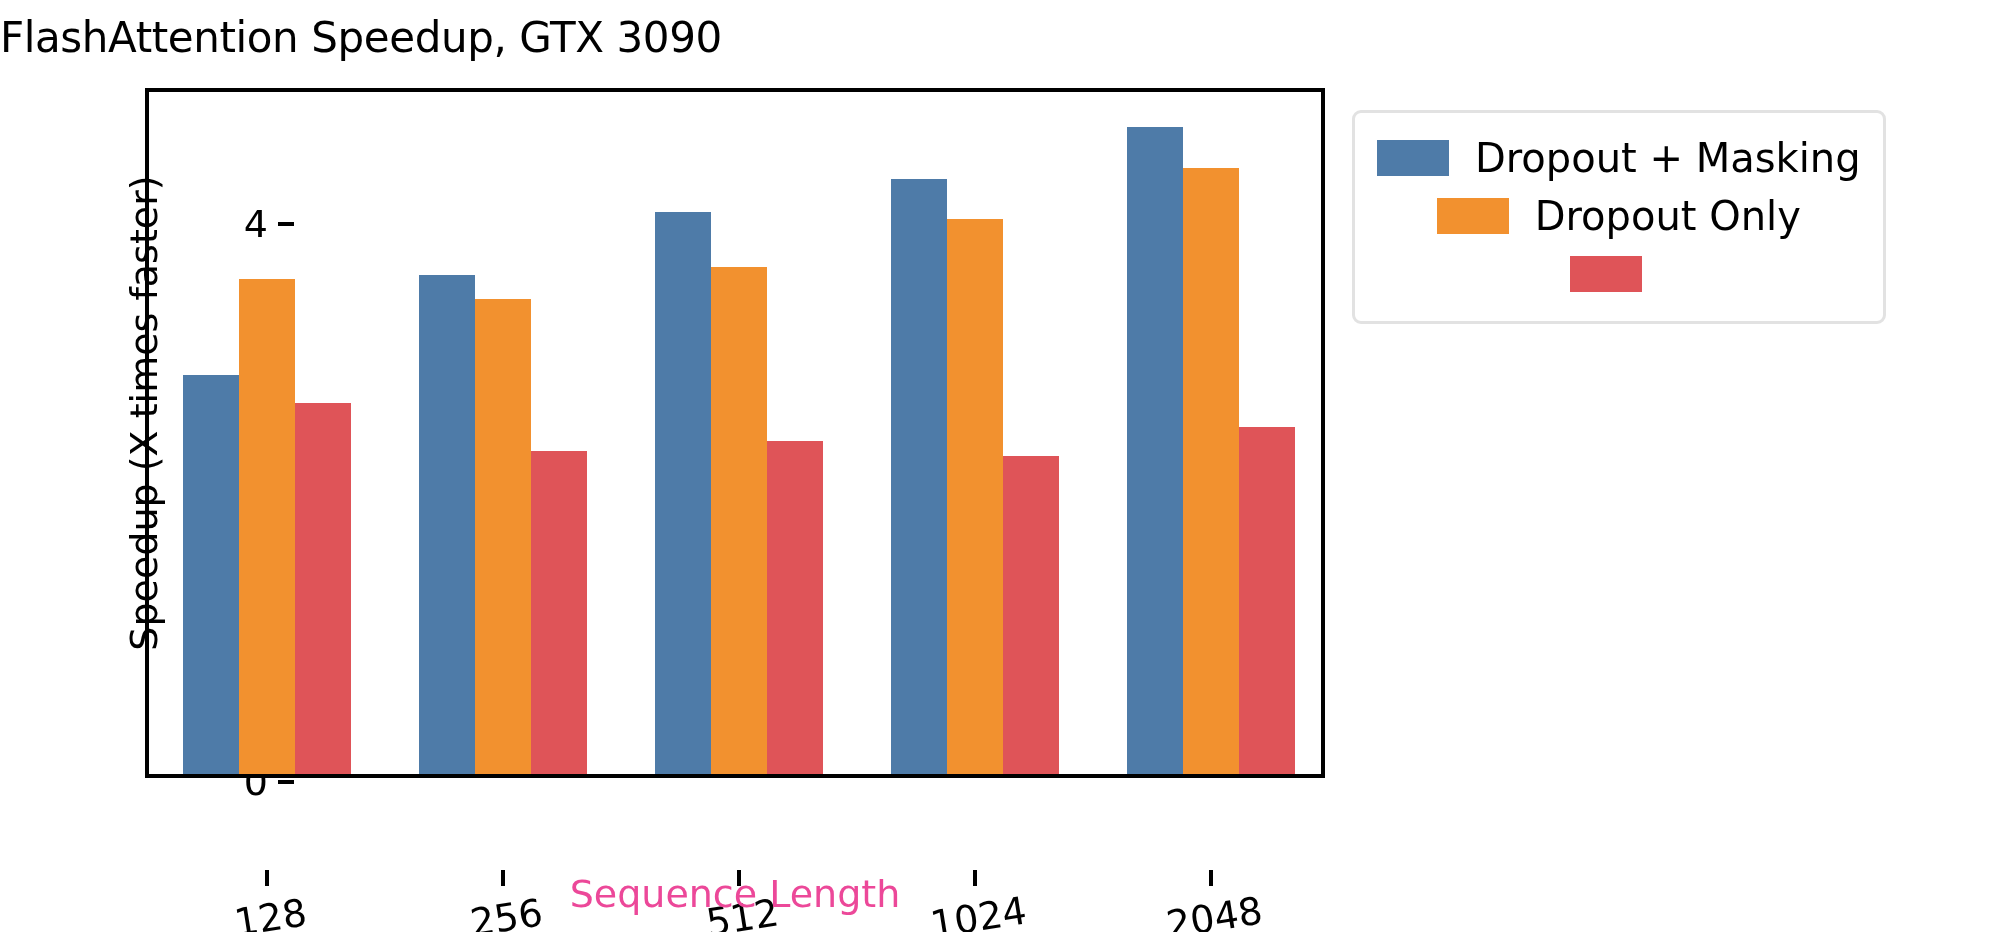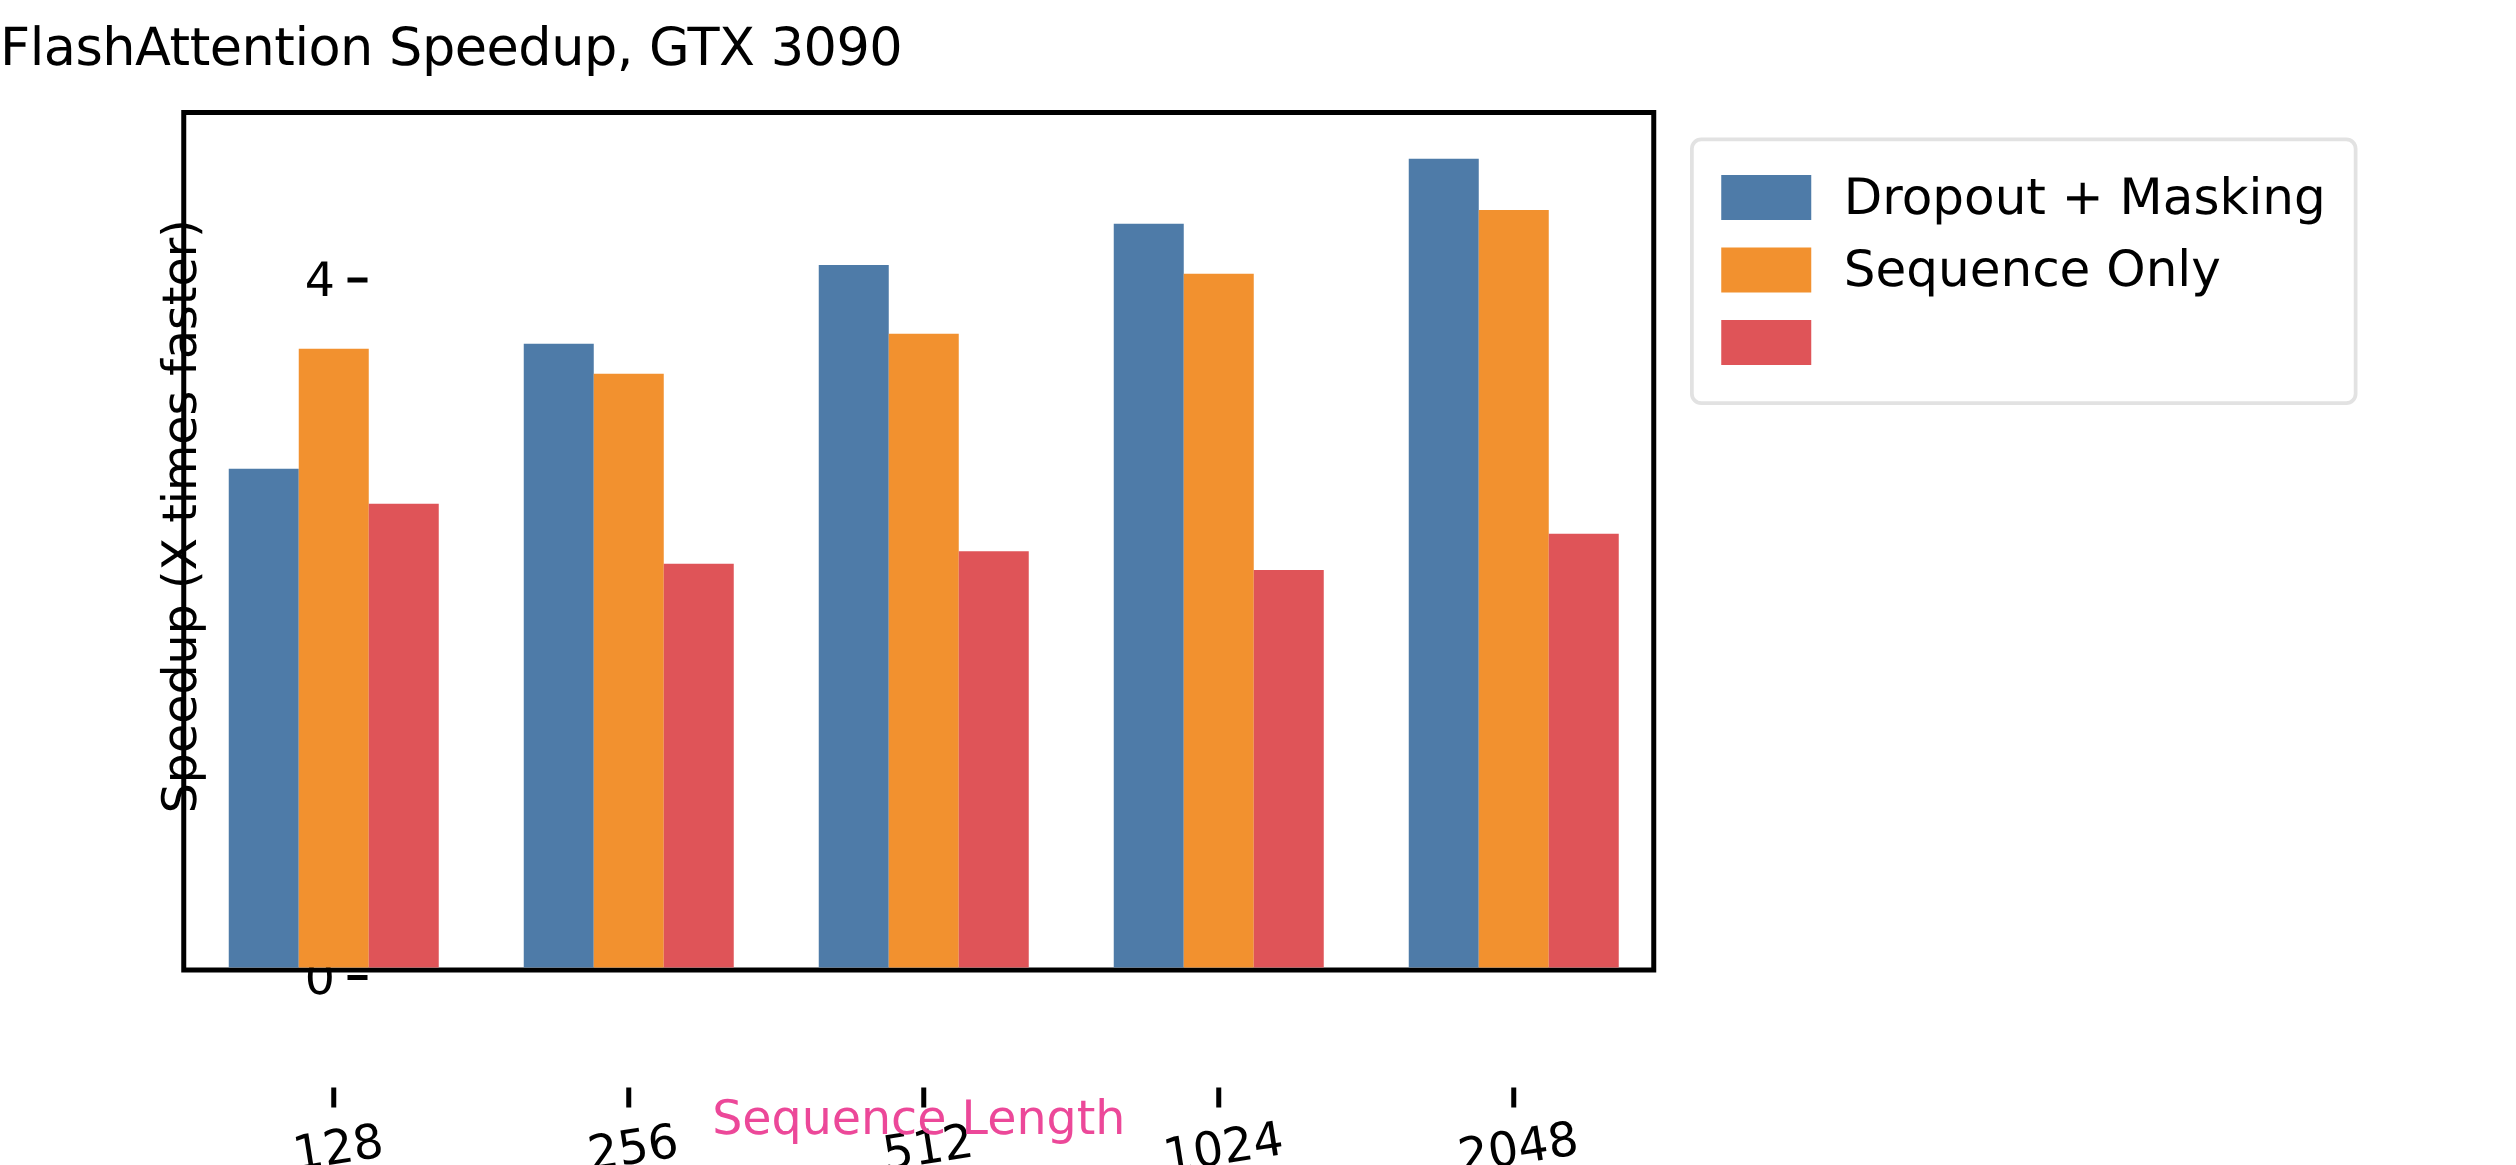--- a/index.html
+++ b/index.html
@@ -51,21 +51,21 @@
 
   
   .bar{position:absolute;bottom:0;}
 
   
   #legend{
     position:absolute;left:1352px;top:110px;
     border:3px solid #e2e2e2;border-radius:9px;background:#fff;
     padding:16px 22px 18px 22px;box-sizing:border-box;
   }
-  .legend-row{display:flex;align-items:center;height:58px;}
+  .legend-row{display:flex;align-items:center;height:58px;justify-content:center;}
   .legend-swatch{width:72px;height:36px;flex:0 0 auto;margin-right:26px;}
   .legend-text{font-size:40px;line-height:44px;white-space:nowrap;color:#000;}
 </style>
 </head>
 <body>
 
 <div id="figure">
 
   <div id="chart-title">FlashAttention Speedup, GTX 3090</div>
 
@@ -136,19 +136,19 @@
 
   <div id="x-axis-label">Sequence Length</div>
 
   <div id="legend">
       <div class="legend-row">
         <div class="legend-swatch" style="background: rgb(78, 123, 168);"></div>
         <div class="legend-text">Dropout + Masking</div>
       </div>
       <div class="legend-row">
         <div class="legend-swatch" style="background: rgb(242, 145, 47);"></div>
-        <div class="legend-text">Sequence Only</div>
+        <div class="legend-text">Dropout Only</div>
       </div>
       <div class="legend-row">
         <div class="legend-swatch" style="background: rgb(223, 84, 88);"></div>
       </div>
     </div>
 </div>
 
 </body></html>

